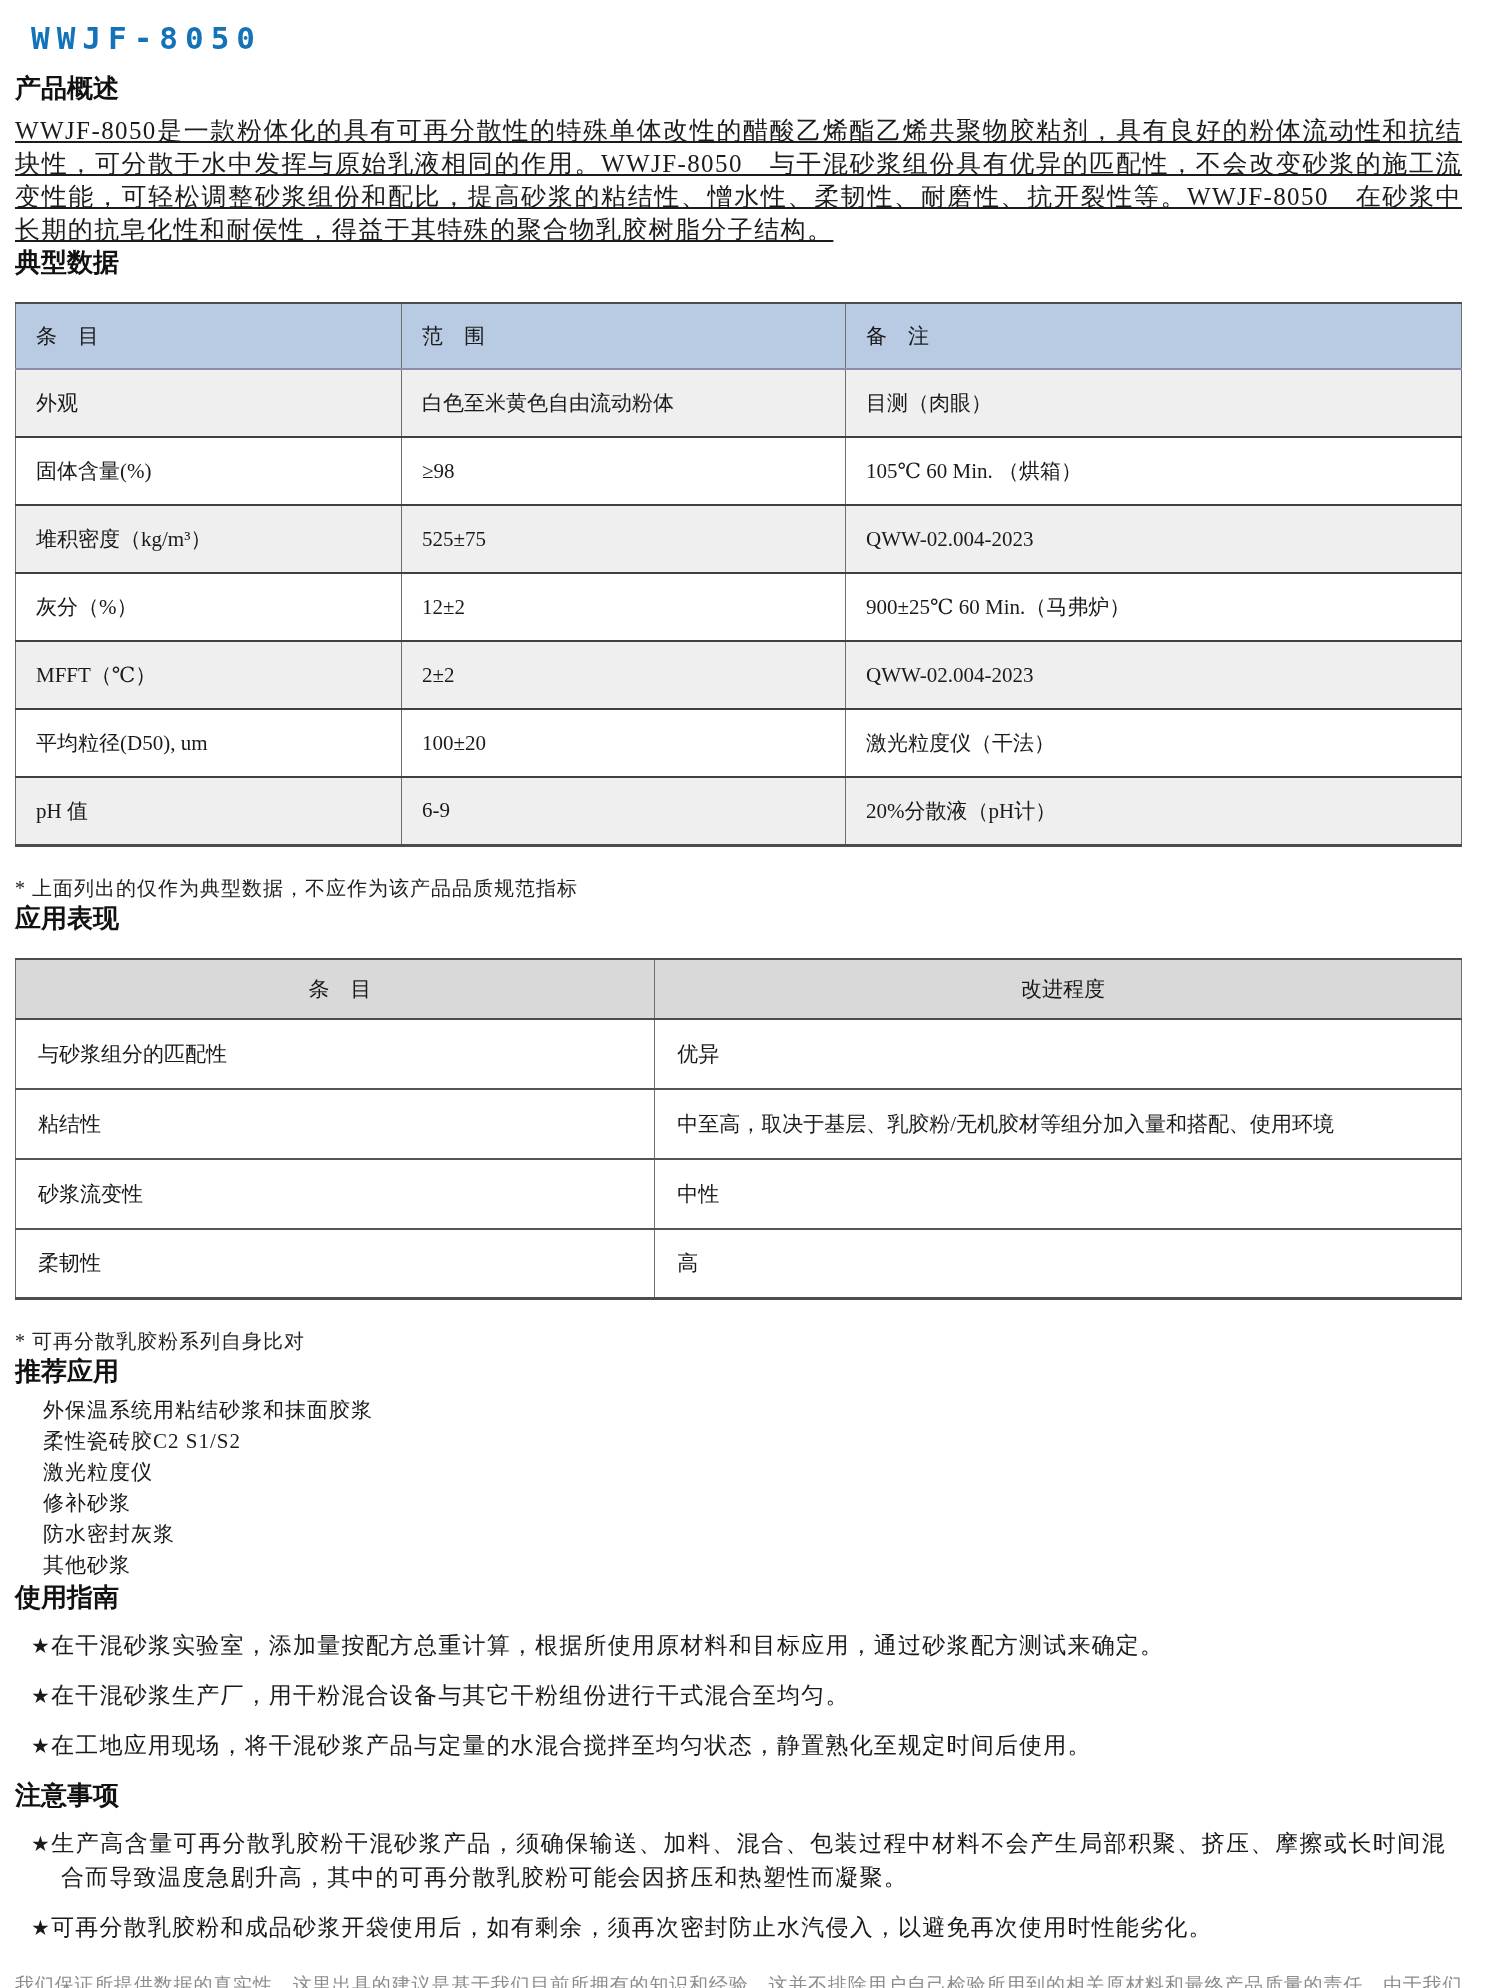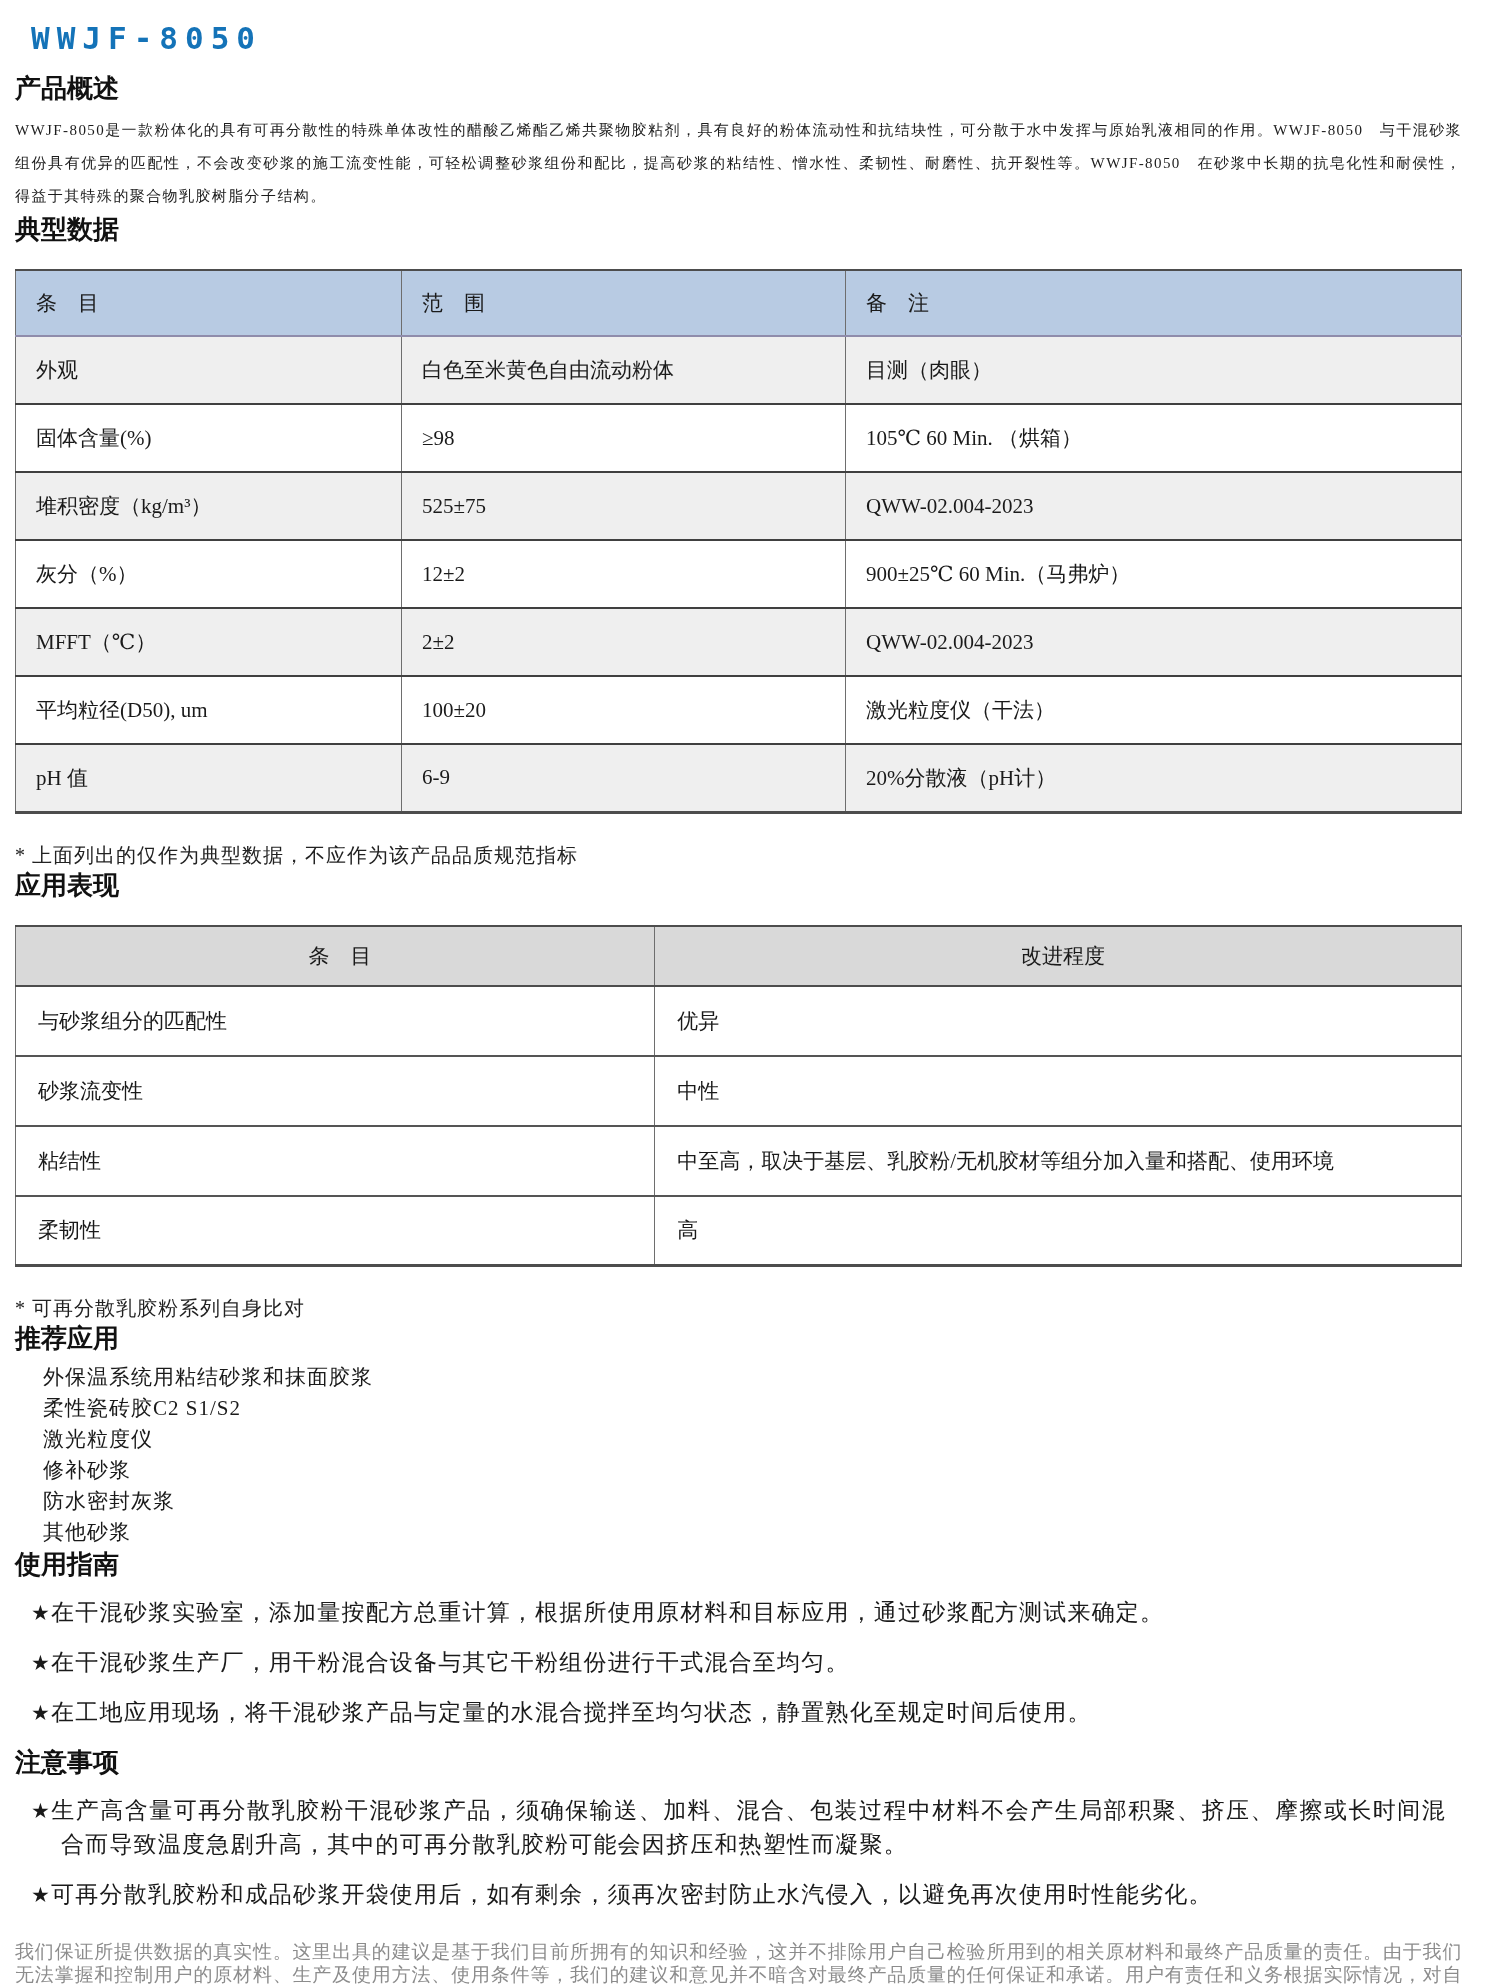--- a/index.html
+++ b/index.html
@@ -33,25 +33,26 @@
     font-family: "Liberation Sans", "DejaVu Sans", sans-serif;
     font-size: 26px;
     font-weight: bold;
     color: #111111;
     margin: 0;
     line-height: 32px;
   }
   .mt-overview { margin-top: 38px; }
   .overview-text {
     margin: 10px 0 0 0;
-    font-size: 15px;
+    font-size: 25px;
     letter-spacing: 1.4px;
     line-height: 33px;
     text-align: justify;
     color: #1c1c1c;
+    text-decoration: underline;
   }
   .mt-typical { margin-top: 34px; }
 
   table.data-table {
     border-collapse: collapse;
     table-layout: fixed;
     width: 1447px;
     margin-top: 24px;
     border-top: 2px solid #4d4d4d;
     border-bottom: 3px solid #4d4d4d;
@@ -221,26 +222,26 @@
     <tbody>
       <tr class="t2-header">
         <th>条　目</th>
         <th>改进程度</th>
       </tr>
       <tr class="t2-row">
         <td>与砂浆组分的匹配性</td>
         <td>优异</td>
       </tr>
       <tr class="t2-row">
+        <td>粘结性</td>
+        <td>中至高，取决于基层、乳胶粉/无机胶材等组分加入量和搭配、使用环境</td>
+      </tr>
+      <tr class="t2-row">
         <td>砂浆流变性</td>
         <td>中性</td>
-      </tr>
-      <tr class="t2-row">
-        <td>粘结性</td>
-        <td>中至高，取决于基层、乳胶粉/无机胶材等组分加入量和搭配、使用环境</td>
       </tr>
       <tr class="t2-row">
         <td>柔韧性</td>
         <td>高</td>
       </tr>
     </tbody>
   </table>
 
   <div class="table-note">* 可再分散乳胶粉系列自身比对</div>
 

